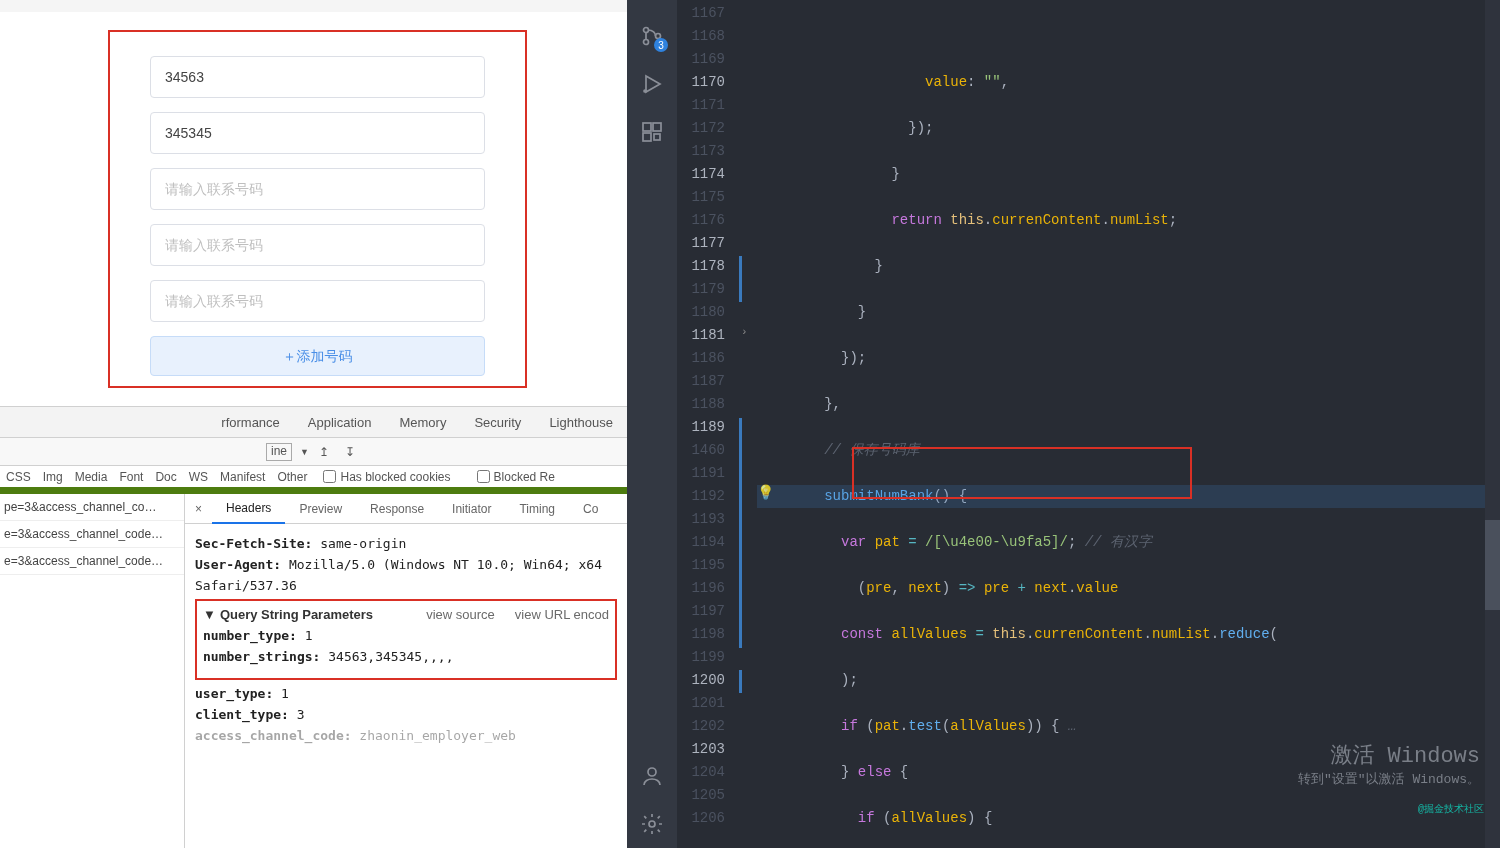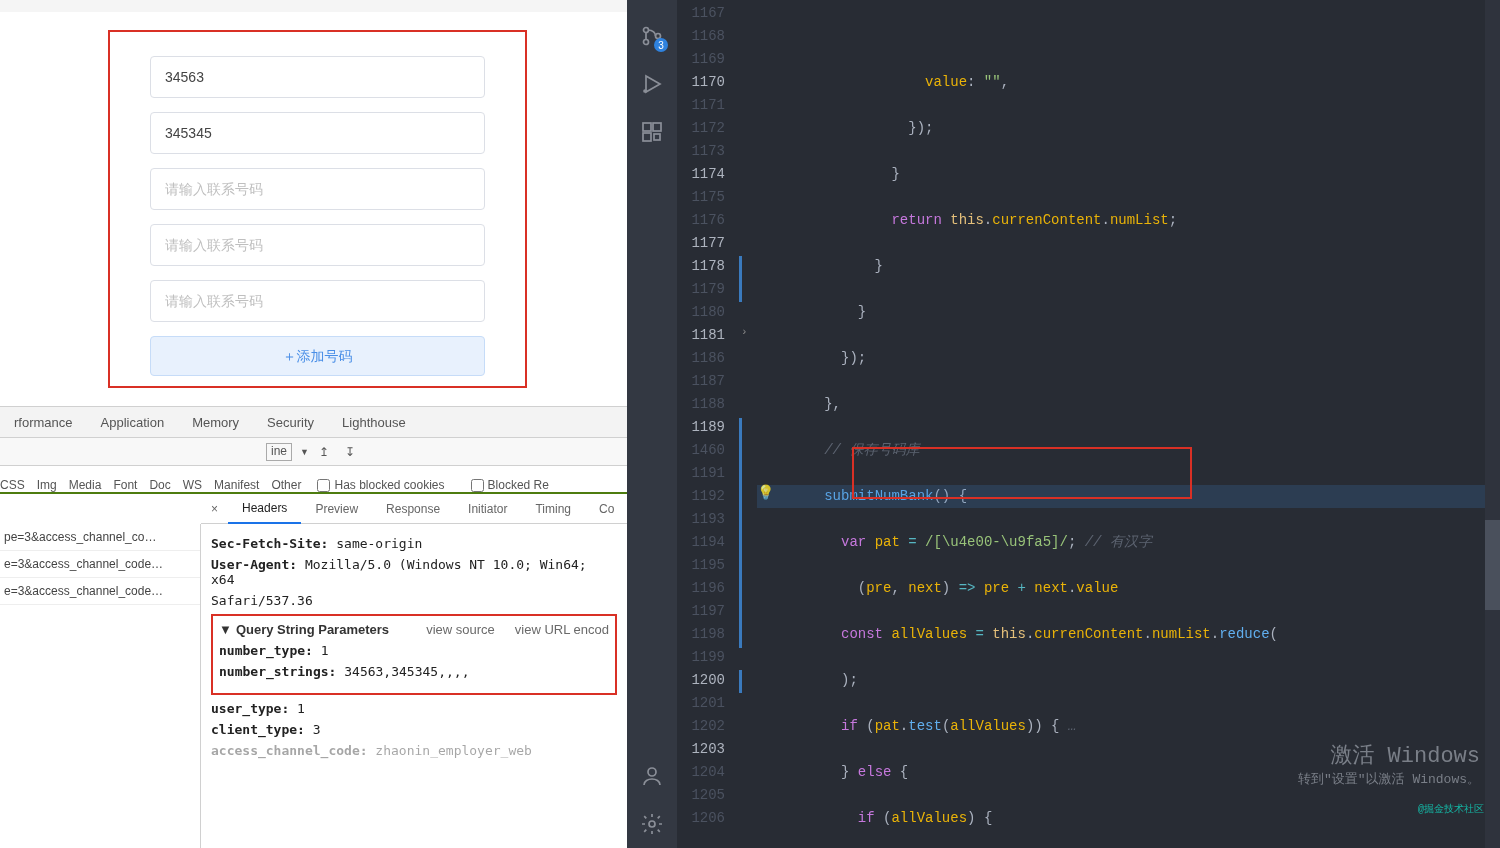--- a/index.html
+++ b/index.html
@@ -14,34 +14,34 @@
 
 .form-wrap { border: 2px solid #d93025; margin: 18px 100px 18px 108px; padding: 10px 24px 4px 40px; }
 .row { display: flex; align-items: center; margin: 14px 0; }
 .row input { flex: 0 0 335px; height: 42px; border: 1px solid #dcdfe6; border-radius: 4px; padding: 0 14px; font-size: 14px; color: #444; outline: none; }
 .row input::placeholder { color: #bfbfbf; }
 .minus { width: 18px; height: 18px; border-radius: 50%; background: #e6411c; margin-left: 22px; cursor: pointer; position: relative; }
 .minus::after { content: ""; position: absolute; left: 4px; right: 4px; top: 8px; height: 2px; background: #fff; }
 .add-btn { width: 335px; height: 40px; margin: 10px 0 6px 0; background: #e8f1fd; color: #4a8fe7; border: 1px solid #c6dcf8; border-radius: 4px; text-align: center; line-height: 38px; font-size: 14px; cursor: pointer; }
 
 
-.dt-tabrow { display: flex; align-items: center; border-top: 1px solid #d0d0d0; border-bottom: 1px solid #d0d0d0; background: #f3f3f3; height: 32px; color: #555; }
+.dt-tabrow { display: flex; align-items: center; border-top: 1px solid #d0d0d0; border-bottom: 1px solid #d0d0d0; background: #f3f3f3; height: 32px; color: #555; justify-content: flex-end; }
 .dt-tabrow span { padding: 0 14px; font-size: 13px; cursor: pointer; }
 .dt-toolrow { display: flex; align-items: center; height: 28px; border-bottom: 1px solid #d0d0d0; background: #f8f8f8; color: #555; font-size: 12px; justify-content: center; }
 .dt-toolrow .sel { border: 1px solid #aaa; padding: 0 4px; height: 18px; margin: 0 6px 0 2px; }
 .dt-toolrow .tri { font-size: 9px; padding: 0 2px; }
 .dt-toolrow .arr { margin: 0 8px; cursor: pointer; }
-.dt-filter { display: flex; align-items: flex-end; height: 28px; border-bottom: 2px solid #4d7c0f; font-size: 12px; color: #555; }
+.dt-filter { display: flex; align-items: center; height: 28px; border-bottom: 7px solid #4d7c0f; padding-left: 6px; font-size: 12px; color: #555; }
 .dt-filter span { margin-right: 12px; cursor: pointer; }
 .dt-filter label { display: flex; align-items: center; margin-left: 4px; margin-right: 10px; }
 .dt-filter input[type=checkbox] { margin-right: 4px; }
 
 
 .dt-body { display: flex; flex: 1; overflow: hidden; }
-.reqcol { width: 201px; border-right: 1px solid #d0d0d0; font-size: 12px; color: #444; margin-top: 30px; }
+.reqcol { width: 185px; border-right: 1px solid #d0d0d0; font-size: 12px; color: #444; }
 .reqcol .req { padding: 6px 4px; border-bottom: 1px solid #eee; white-space: nowrap; overflow: hidden; cursor: pointer; }
 .hdrcol { flex: 1; font-size: 12px; overflow: hidden; }
 .hdrtabs { display: flex; align-items: center; height: 30px; border-bottom: 1px solid #d0d0d0; color: #666; }
 .hdrtabs .x { padding: 0 10px; cursor: pointer; }
 .hdrtabs .t { padding: 0 14px; cursor: pointer; }
 .hdrtabs .t.active { color: #222; border-bottom: 2px solid #1a73e8; line-height: 28px; }
 .hdrbody { padding: 6px 10px; font-family: Menlo, Consolas, monospace; font-size: 13px; color: #222; }
 .hdrbody .kv { margin: 6px 0; }
 .hdrbody .kv b { font-weight: 600; }
 .qsp { border: 2px solid #d93025; padding: 6px 6px 8px 6px; margin-top: 6px; }

